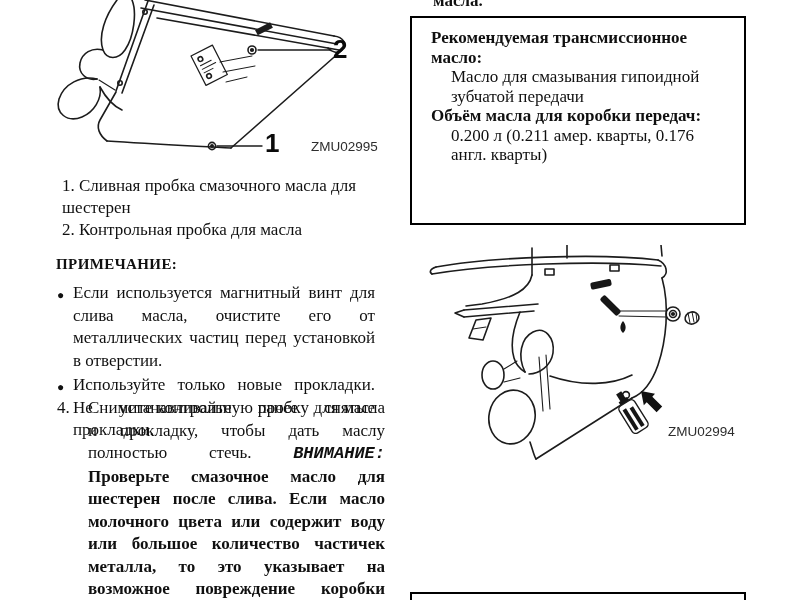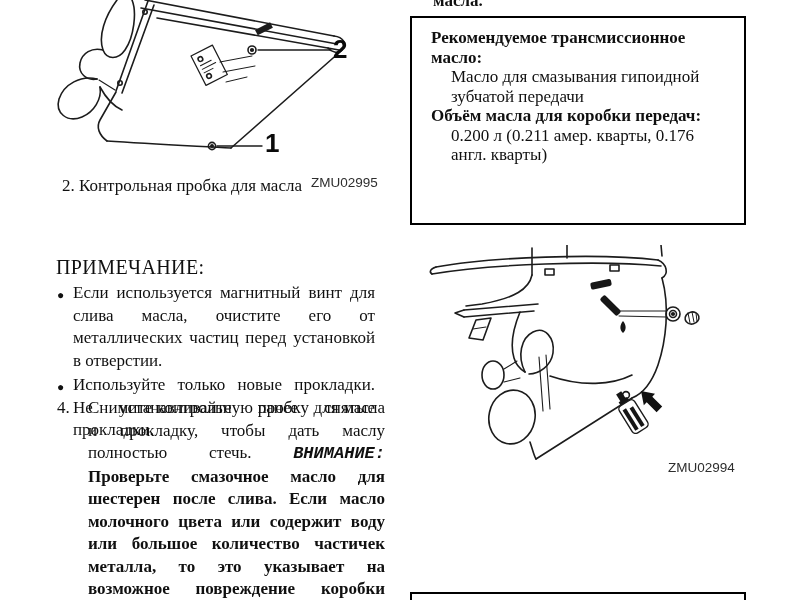--- a/index.html
+++ b/index.html
@@ -4,36 +4,36 @@
 <style>
   html,body{margin:0;padding:0;background:#e8e8e8;}
   .page{
     position:relative;width:800px;height:600px;background:#ffffff;overflow:hidden;
     color:#101010;font-family:"Liberation Serif","DejaVu Serif",serif;
   }
   .abs{position:absolute;}
   .body17{font-size:17px;line-height:22.5px;}
   .jst-all{text-align:justify;text-align-last:justify;}
   .legend{font-size:17px;line-height:22px;}
-  .note-heading{font-size:20px;font-weight:normal;letter-spacing:.4px;}
+  .note-heading{font-size:15px;font-weight:bold;letter-spacing:.4px;}
   .bullet-item{position:relative;padding-left:16px;text-align:justify;margin-bottom:2px;}
   .bullet-item .dot{position:absolute;left:0;top:2px;font-size:12px;}
   .hang{position:relative;}
   .hang .num{position:absolute;left:0;top:0;}
   .step4-body{padding-left:31px;}
   .caution-label{font-weight:bold;font-style:italic;font-family:Liberation Mono, monospace;}
   .caution-body{font-weight:bold;}
   .spec-box{
     border:2px solid #000;box-sizing:border-box;
     padding:10px 14px 0 19px;font-size:17px;line-height:19.5px;
   }
   .spec-label{font-weight:bold;}
   .spec-value{padding-left:20px;}
   .bottom-box{border:2px solid #000;box-sizing:border-box;background:#fff;}
-  .code{font-family:"Liberation Sans","DejaVu Sans",sans-serif;font-size:13.5px;color:#2e2e2e;margin-top:36px;}
+  .code{font-family:"Liberation Sans","DejaVu Sans",sans-serif;font-size:13.5px;color:#2e2e2e;}
   .callout{font-family:"Liberation Sans","DejaVu Sans",sans-serif;font-size:26px;font-weight:bold;color:#0a0a0a;line-height:1;}
   .cut-top-word{font-weight:bold;font-size:17px;line-height:17px;}
   svg{display:block;}
 </style>
 </head>
 <body>
 
 <div class="page">
 
   <svg class="abs" style="left:55px;top:0" width="340" height="162" viewBox="0 0 340 162">
@@ -83,20 +83,21 @@
       <path d="M 203,50 L 276,50" stroke-width="1.4"></path>
       <path d="M 162,146 L 207,146" stroke-width="1.4"></path>
     </g>
   </svg>
 
   <div class="abs callout" style="left:333px;top:36px">2</div>
   <div class="abs callout" style="left:265px;top:130px">1</div>
   <div class="abs code" style="left:311px;top:139px">ZMU02995</div>
 
   <div class="abs legend" style="left:62px;top:175px;width:326px">
+    <div>1. Сливная пробка смазочного масла для шестерен</div>
     <div>2. Контрольная пробка для масла</div>
   </div>
 
   <div class="abs note-heading" style="left:56px;top:256px">ПРИМЕЧАНИЕ:</div>
 
   <div class="abs body17" style="left:57px;top:282px;width:318px">
     <div class="bullet-item">
       <span class="dot">●</span>
       <span>Если используется магнитный винт для слива масла, очистите его от металлических частиц перед установкой в отверстии.</span>
     </div>
@@ -109,21 +110,21 @@
   <div class="abs body17 hang" style="left:57px;top:397px;width:328px">
     <span class="num">4.</span>
     <div class="step4-body jst-all">
       <span>Снимите контрольную пробку для масла и прокладку, чтобы дать маслу полностью стечь. </span><span class="caution-label">ВНИМАНИЕ: </span><span class="caution-body">Проверьте смазочное масло для шестерен после слива. Если масло молочного цвета или содержит воду или большое количество частичек металла, то это указывает на возможное повреждение коробки</span>
     </div>
   </div>
 
   <div class="abs cut-top-word" style="left:433px;top:-8px">масла.</div>
 
   <div class="abs spec-box" style="left:410px;top:16px;width:336px;height:209px">
-    <div class="spec-label">Рекомендуемое трансмиссионное масло:</div>
+    <div class="spec-label">Рекомендуемая трансмиссионное масло:</div>
     <div class="spec-value">Масло для смазывания гипоидной зубчатой передачи</div>
     <div class="spec-label">Объём масла для коробки передач:</div>
     <div class="spec-value">0.200 л (0.211 амер. кварты, 0.176 англ. кварты)</div>
   </div>
 
   <svg class="abs" style="left:420px;top:245px" width="360" height="215" viewBox="0 0 360 215">
     <g stroke="#1c1c1c" fill="none" stroke-width="1.6" stroke-linecap="round" stroke-linejoin="round">
       <g>
         <path d="M 147,0 L 147,13"></path>
         <path d="M 241,0 L 242,11"></path>

